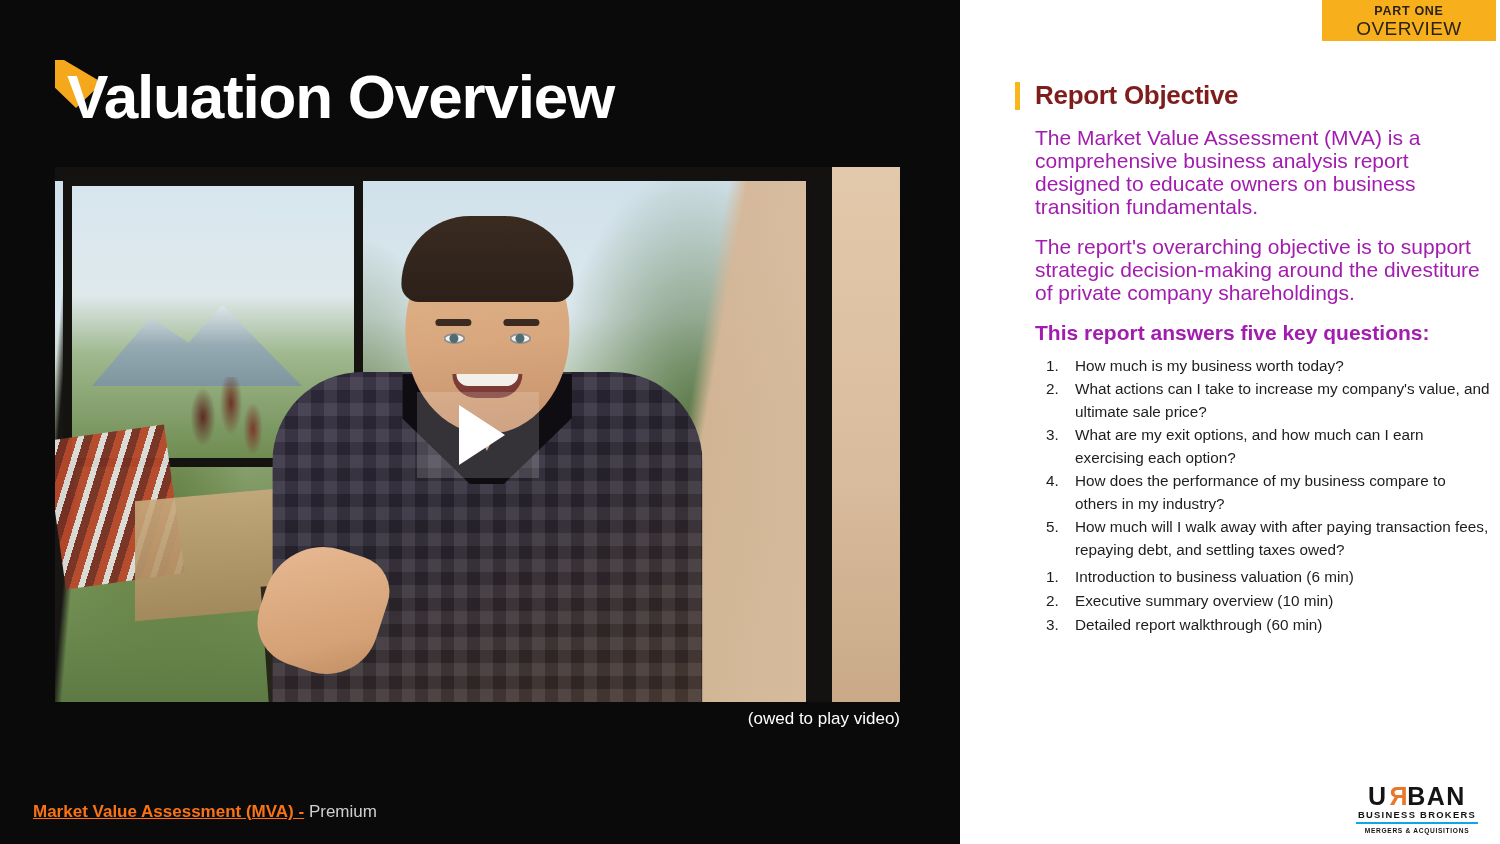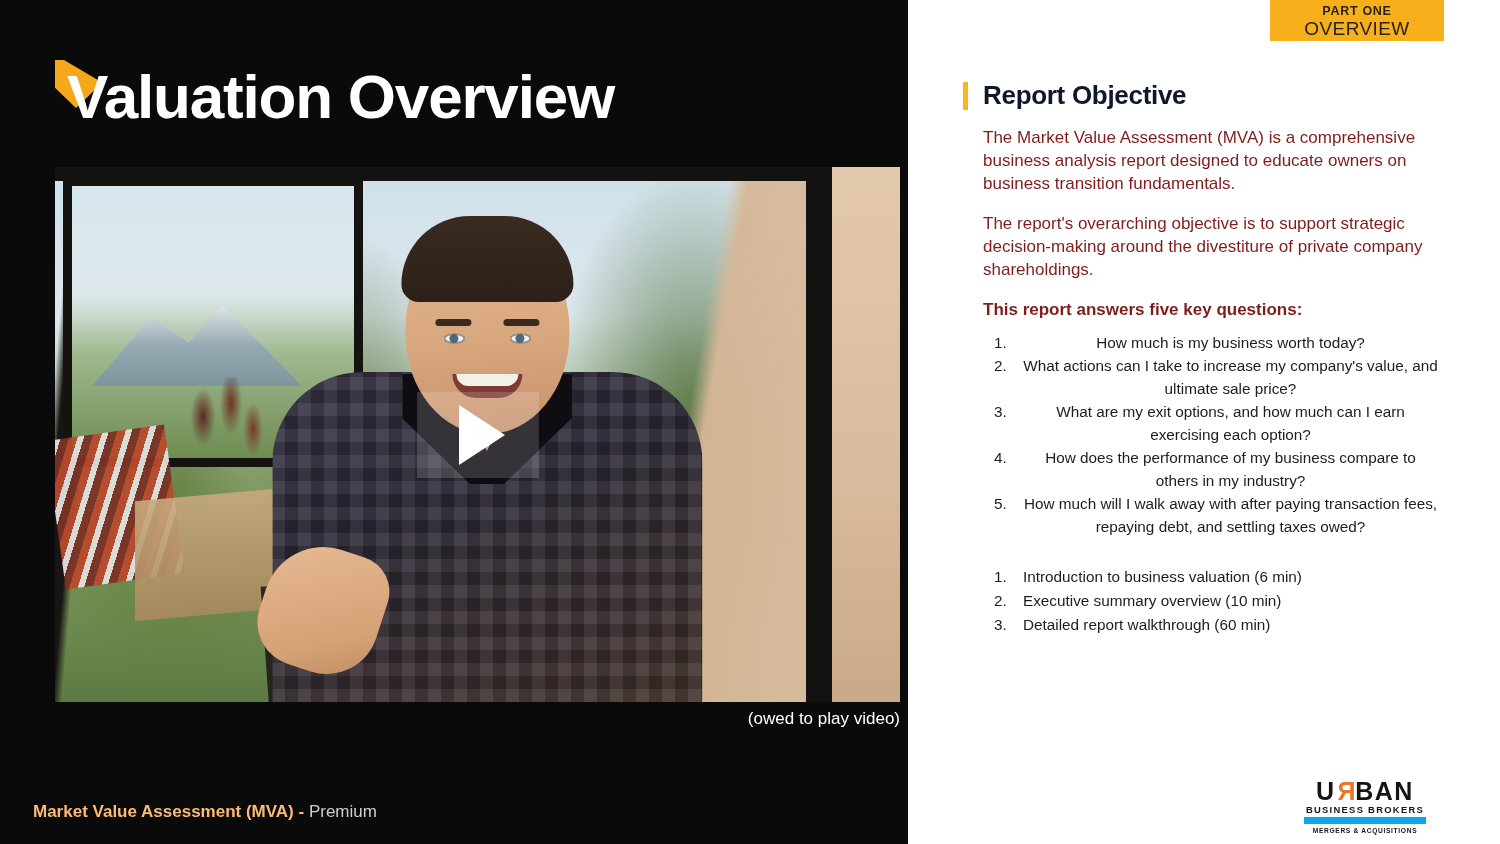--- a/index.html
+++ b/index.html
@@ -308,27 +308,27 @@
     line-height: 22px;
   }
   .footer-left {
     position: absolute;
     left: 33px;
     top: 800px;
     font-size: 17px;
     line-height: 24px;
     color: #ffffff;
   }
-  .footer-left .strong { font-weight: bold; color: #fdba74; }
+  .footer-left .strong { font-weight: bold; color: #f97316; text-decoration: underline; }
   .footer-left .light { font-weight: normal; color: #cfcfcf; }
 
   
   .right-panel {
     position: absolute;
-    left: 908px; top: 0;
+    left: 960px; top: 0;
     width: 540px;
     height: 844px;
     background: #ffffff;
   }
   .part-badge {
     position: absolute;
     right: 4px;
     top: 0;
     width: 174px;
     height: 41px;
@@ -359,51 +359,50 @@
   .sec-objective { top: 78px; }
   .sec-video { top: 565px; }
 
   .sec-heading {
     position: relative;
     padding-left: 20px;
     margin: 0 0 14px 0;
     font-size: 26px;
     line-height: 34px;
     font-weight: bold;
-    color: #0f172a;
+    color: #7f1d1d;
     letter-spacing: -0.3px;
   }
   .sec-heading .bar {
     position: absolute;
     left: 0; top: 4px;
     width: 5px;
     height: 28px;
     background: #f7b61c;
   }
   .body-text {
     margin: 12px 0 17px 0;
     padding-left: 20px;
-    font-size: 17px;
+    font-size: 21px;
     line-height: 23px;
-    color: #7f1d1d;
+    color: #a21caf;
   }
   .body-text.bold { font-weight: bold; margin-bottom: 10px; }
   .body-text.video-intro { line-height: 28px; margin-bottom: 12px; }
 
   ol.q-list {
     margin: 0;
     padding-left: 48px;
     font-size: 15.3px;
     line-height: 23px;
     color: #1d1d1d;
   }
   ol.q-list li {
     margin-bottom: 0px;
     padding-left: 12px;
-    text-align: center;
   }
   ol.video-list {
     margin: 0;
     padding-left: 48px;
     font-size: 15.3px;
     line-height: 24px;
     color: #1d1d1d;
   }
   ol.video-list li {
     margin-bottom: 0px;
@@ -429,21 +428,21 @@
   .logo-word .r-accent {
     color: #e8772a;
     display: inline-block;
     transform: scaleX(-1);
   }
   .logo-sub1 {
     font-size: 9.4px;
     font-weight: bold;
     letter-spacing: 1.3px;
     line-height: 12px;
-    border-bottom: 7px solid #0ea5e9;
+    border-bottom: 2px solid #0ea5e9;
     padding-bottom: 1px;
   }
   .logo-sub2 {
     font-size: 6.6px;
     font-weight: bold;
     letter-spacing: 0.7px;
     line-height: 11px;
     padding-top: 1px;
   }
 </style>

